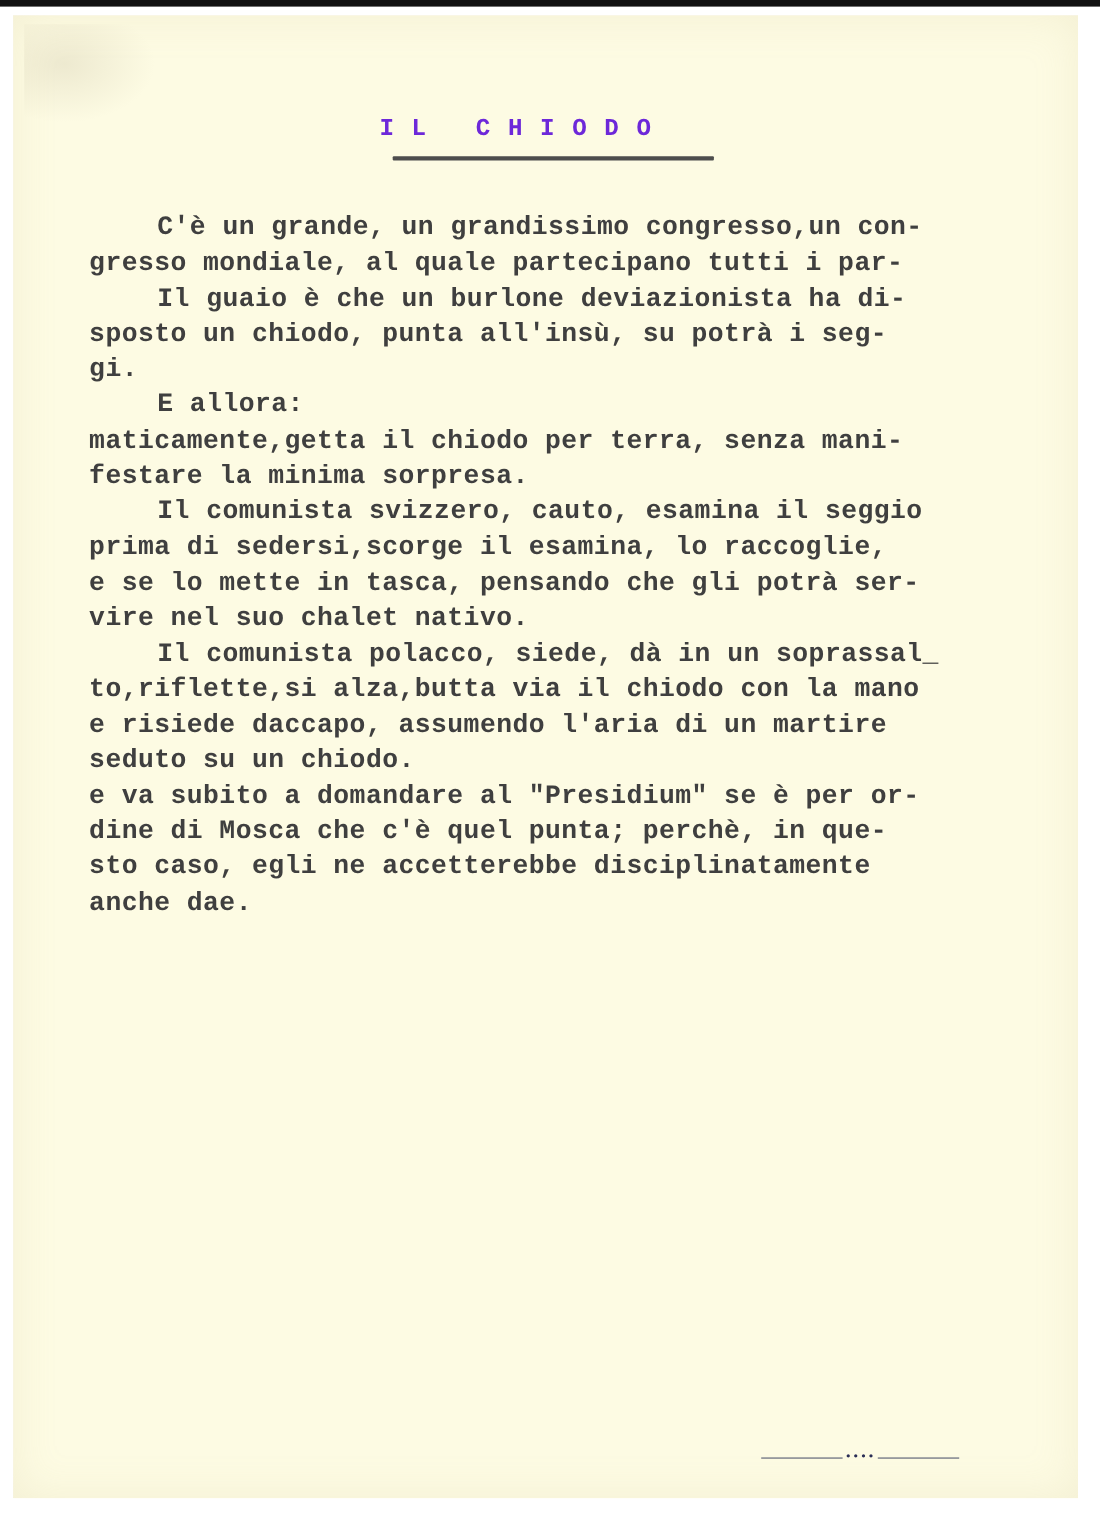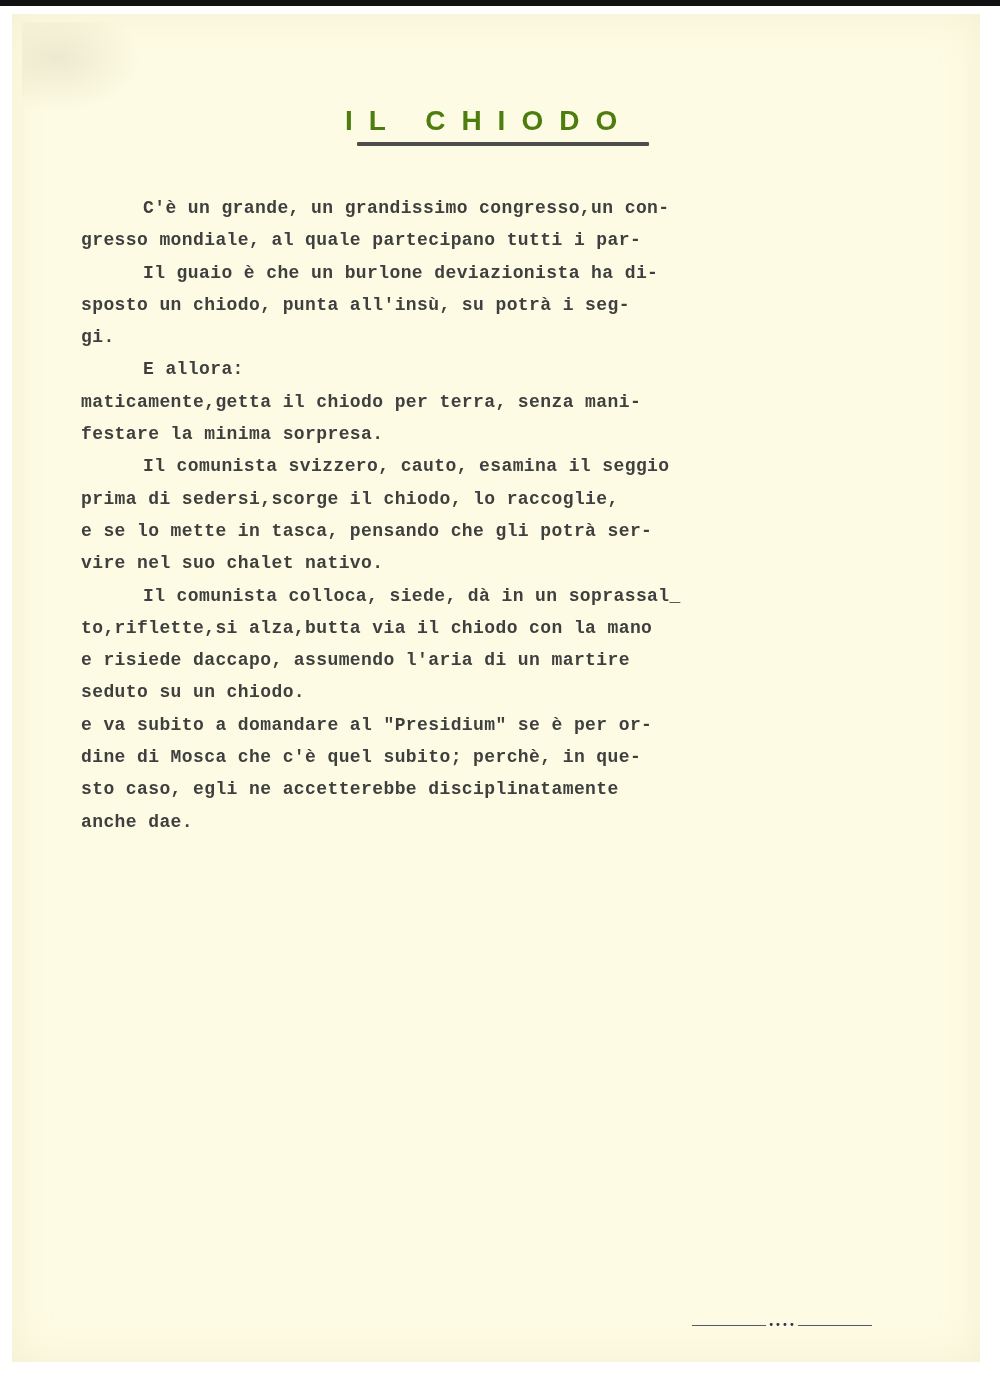--- a/index.html
+++ b/index.html
@@ -32,44 +32,44 @@
       content: "";
       position: absolute;
       left: 10px; top: 8px;
       width: 120px; height: 90px;
       background: radial-gradient(ellipse at 30% 40%, rgba(190,180,150,0.25), rgba(0,0,0,0) 70%);
     }
     .title {
       position: absolute;
       left: 345px;
       top: 105px;
-      font-family: Liberation Sans, sans-serif;
+      font-family: Liberation Mono, monospace;
       font-weight: bold;
-      font-size: 28px;
+      font-size: 22px;
       letter-spacing: 16px;
-      color: #4d7c0f;
+      color: #6d28d9;
       white-space: pre;
     }
     .title-underline {
       position: absolute;
       left: 357px;
       top: 142px;
       width: 292px;
       height: 4px;
       background: #4d4d4d;
       border-radius: 1px;
     }
     .body-text {
       position: absolute;
       left: 81px;
       top: 192px;
       width: 900px;
       font-family: "Liberation Mono", "DejaVu Sans Mono", monospace;
       font-weight: bold;
-      font-size: 18px;
+      font-size: 24px;
       line-height: 32.3px;
       color: #3f3f3f;
       letter-spacing: 0.4px;
     }
     .line {
       white-space: pre;
       display: block;
       height: 32.3px;
     }
     .line.indent {
@@ -127,36 +127,36 @@
   </div>
 
   <div>
     <span class="line">maticamente,getta il chiodo per terra, senza mani-</span>
     <span class="line">festare la minima sorpresa.</span>
   </div>
 
 
   <div>
     <span class="line indent">Il comunista svizzero, cauto, esamina il seggio</span>
-    <span class="line">prima di sedersi,scorge il chiodo, lo raccoglie,</span>
+    <span class="line">prima di sedersi,scorge il esamina, lo raccoglie,</span>
     <span class="line">e se lo mette in tasca, pensando che gli potrà ser-</span>
     <span class="line">vire nel suo chalet nativo.</span>
   </div>
 
   <div>
-    <span class="line indent">Il comunista colloca, siede, dà in un soprassal_</span>
+    <span class="line indent">Il comunista polacco, siede, dà in un soprassal_</span>
     <span class="line">to,riflette,si alza,butta via il chiodo con la mano</span>
     <span class="line">e risiede daccapo, assumendo l'aria di un martire</span>
     <span class="line">seduto su un chiodo.</span>
   </div>
 
 
   <div>
     <span class="line">e va subito a domandare al "Presidium" se è per or-</span>
-    <span class="line">dine di Mosca che c'è quel subito; perchè, in que-</span>
+    <span class="line">dine di Mosca che c'è quel punta; perchè, in que-</span>
     <span class="line">sto caso, egli ne accetterebbe disciplinatamente</span>
     <span class="line">anche dae.</span>
   </div>
 </div>
 
 <div class="footer-mark">
   <span class="dash"></span>
   <span class="dots">••••</span>
   <span class="dash"></span>
 </div>

